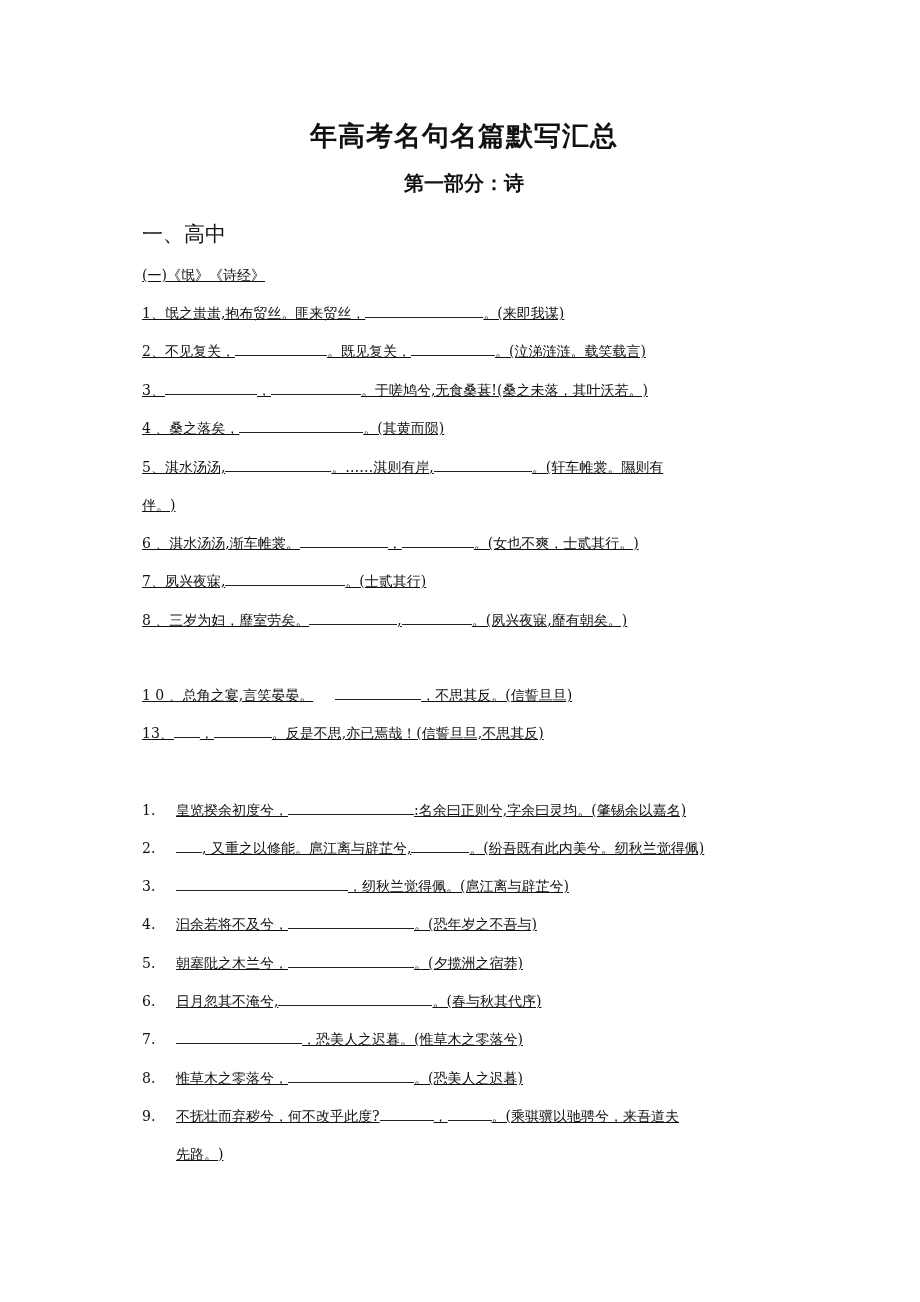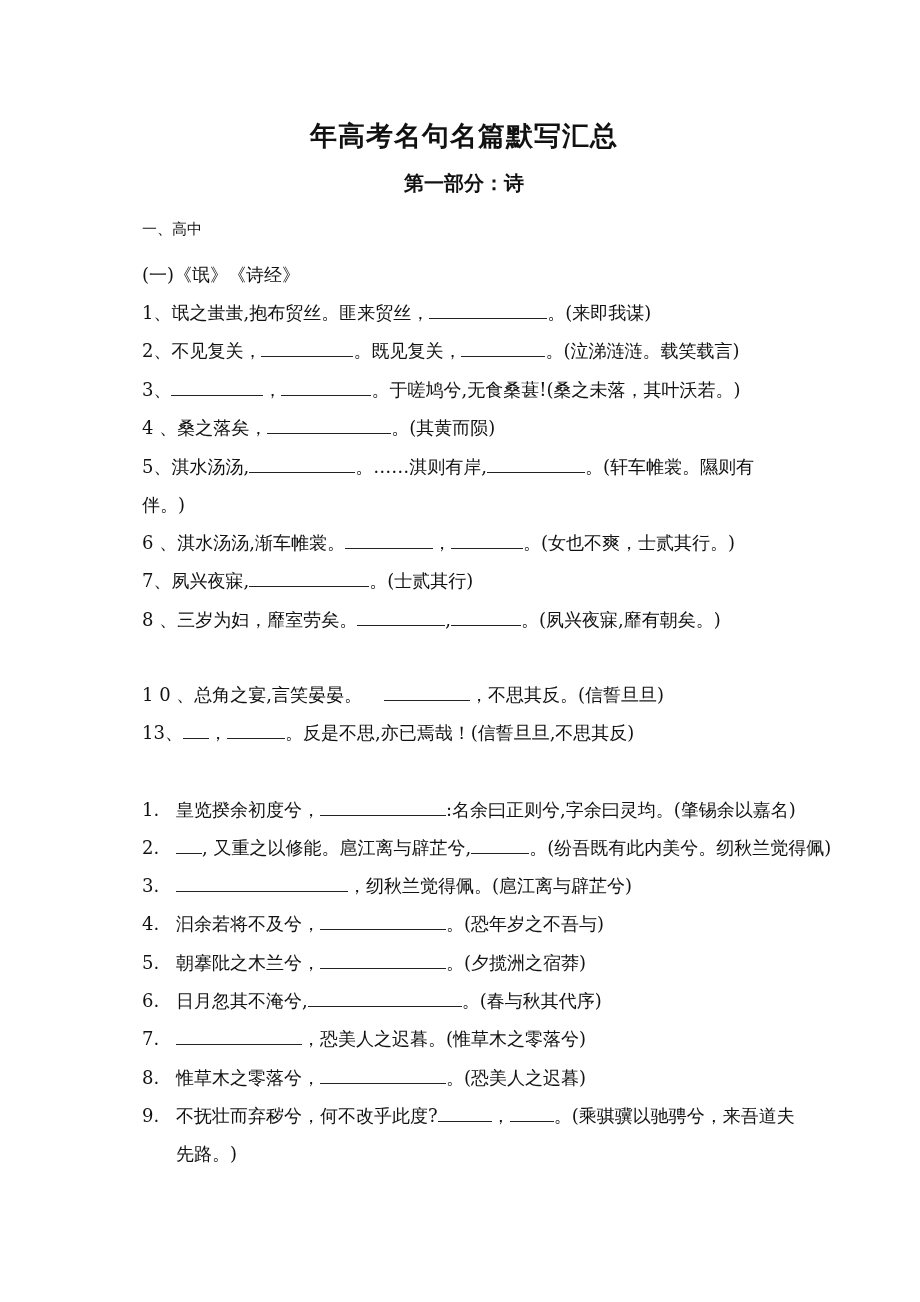--- a/index.html
+++ b/index.html
@@ -6,22 +6,22 @@
   body { width: 920px; height: 1302px; position: relative; overflow: hidden;
          font-family: "DejaVu Serif", "Liberation Serif", serif; color: #111; }
   .page { position: absolute; left: 4px; top: 0; width: 912px; height: 1302px; }
   .title { position: absolute; top: 118px; left: 0; width: 920px; text-align: center;
            font-family: "DejaVu Sans", "Liberation Sans", sans-serif; font-weight: bold;
            font-size: 27px; letter-spacing: 1px; }
   .subtitle { position: absolute; top: 170px; left: 0; width: 920px; text-align: center;
               font-family: "DejaVu Sans", "Liberation Sans", sans-serif; font-weight: bold;
               font-size: 20px; }
   .h1 { position: absolute; top: 220px; left: 138px;
-        font-family: Liberation Sans, sans-serif; font-size: 15px; text-align: center; }
-  .line { position: absolute; left: 138px; font-size: 18px; white-space: nowrap; line-height: 20px; }
+        font-family: Liberation Sans, sans-serif; font-size: 21px; text-align: center; }
+  .line { position: absolute; left: 138px; font-size: 14px; white-space: nowrap; line-height: 20px; text-decoration: underline; }
   .blank { display: inline-block; border-bottom: 1px solid #222; height: 14px; vertical-align: baseline; }
   .num { display: inline-block; width: 34px; }
   .indent { left: 172px; }
 </style>
 </head>
 <body>
 
 <div class="page">
   <div class="title">年高考名句名篇默写汇总</div>
   <div class="subtitle">第一部分：诗</div>

